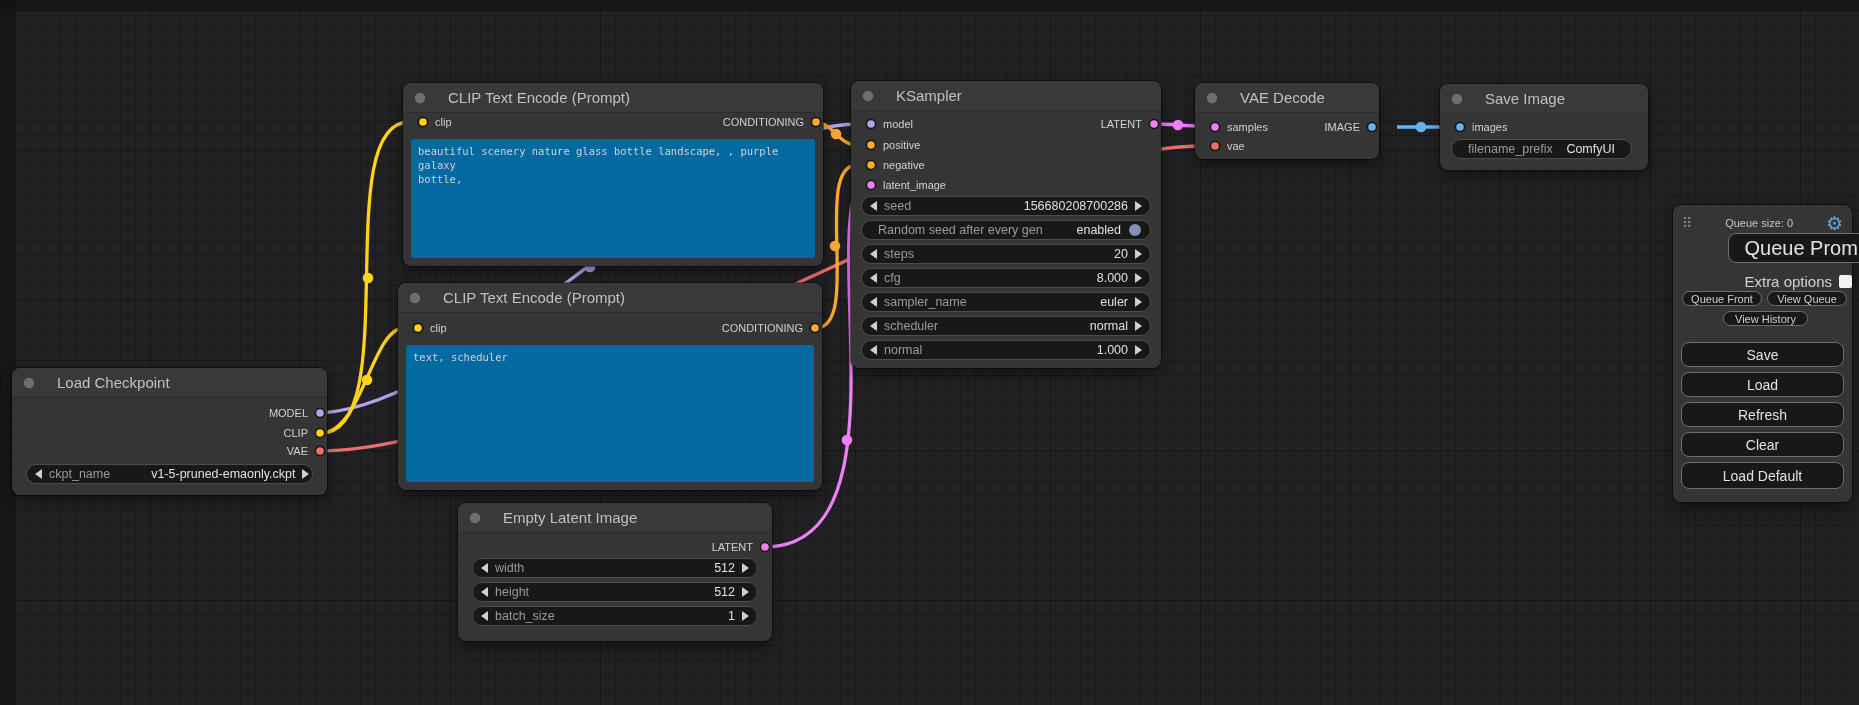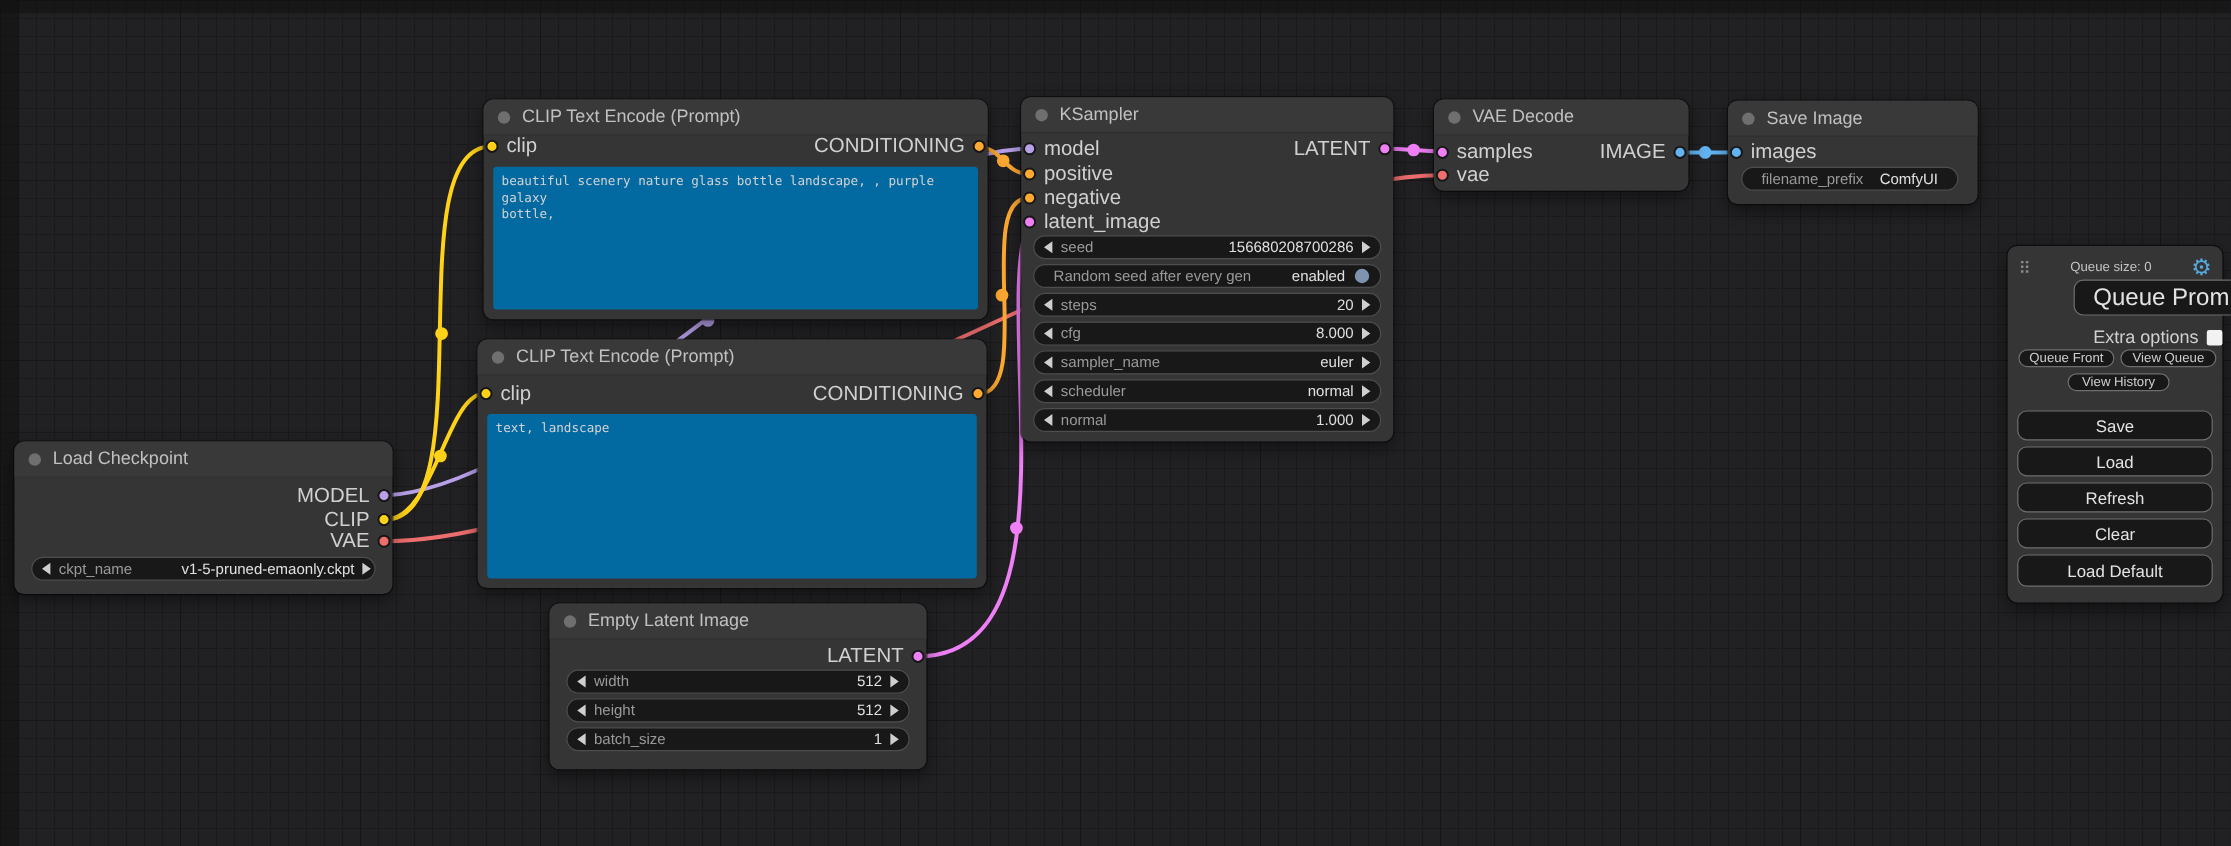--- a/index.html
+++ b/index.html
@@ -19,25 +19,25 @@
   .edge-left{position:absolute;left:0;top:0;width:16px;height:705px;background:#101010;opacity:.6;z-index:0;}
   .edge-top{position:absolute;left:0;top:0;width:1859px;height:11px;background:#101010;opacity:.6;z-index:0;}
   svg.links{position:absolute;left:0;top:0;z-index:1;}
   svg.links path{fill:none;stroke-width:3.3;}
   .node{
     position:absolute;z-index:2;background:#353535;border-radius:8px;
     box-shadow:0 0 0 1px rgba(0,0,0,.45), 0 5px 14px rgba(0,0,0,.45);
     color:#c8c8c8;
   }
   .node-title{
-    height:30px;display:flex;align-items:center;gap:9px;padding:0 11px;
+    height:30px;display:flex;align-items:center;gap:22px;padding:0 11px;
     font-size:15px;color:#c0c0c0;background:#393939;border-radius:8px 8px 0 0;
     border-bottom:1px solid #2c2c2c;white-space:nowrap;overflow:hidden;
   }
-  .slot{position:absolute;display:flex;align-items:center;gap:6px;height:20px;font-size:17px;color:#d0d0d0;white-space:nowrap;}
+  .slot{position:absolute;display:flex;align-items:center;gap:6px;height:20px;font-size:11px;color:#d0d0d0;white-space:nowrap;margin-left:13px;}
   .slot.in{left:1px;}
   .slot.out{right:1px;}
   .dot{display:block;flex:0 0 auto;}
   .prompt{
     position:absolute;background:#0369a1;border-radius:3px;
     font-family:"DejaVu Sans Mono", monospace;font-size:10.5px;line-height:14px;
     color:#d2d2d2;padding:5px 7px;white-space:pre-wrap;overflow:hidden;
   }
   .widget{
     position:absolute;height:20px;background:#181818;border:1px solid #4d4d4d;
@@ -161,21 +161,21 @@
         <circle cx="6" cy="6" r="4.6" stroke="#161616" stroke-width="1.6" fill="#ffd21a"></circle>
       </svg>
     <span>clip</span>
   </div>
   <div class="slot out" style="top:35px;">
     <span>CONDITIONING</span>
     <svg class="dot" width="12" height="12">
         <circle cx="6" cy="6" r="4.6" stroke="#161616" stroke-width="1.6" fill="#ffa931"></circle>
       </svg>
   </div>
-  <div class="prompt" style="left:8px;right:8px;top:62px;bottom:8px;">text, landscape</div>
+  <div class="prompt" style="left:8px;right:8px;top:62px;bottom:8px;">text, scheduler</div>
 </div>
 
 <div class="node" style="left:458px;top:503px;width:314px;height:138px;">
   <div class="node-title">
     <svg class="dot" width="12" height="12">
         <circle cx="6" cy="6" r="5.2" fill="#6f6f6f"></circle>
       </svg>
     <span>Empty Latent Image</span>
   </div>
   <div class="slot out" style="top:34px;">
@@ -279,21 +279,21 @@
     <span class="arr-r"></span>
   </div>
   <div class="widget" style="left:10px;right:10px;top:259px;">
     <span class="arr-l"></span>
     <span class="w-label">normal</span>
     <span class="w-value">1.000</span>
     <span class="arr-r"></span>
   </div>
 </div>
 
-<div class="node" style="left:1195px;top:83px;width:212px;height:76px;">
+<div class="node" style="left:1195px;top:83px;width:184px;height:76px;">
   <div class="node-title">
     <svg class="dot" width="12" height="12">
         <circle cx="6" cy="6" r="5.2" fill="#6f6f6f"></circle>
       </svg>
     <span>VAE Decode</span>
   </div>
   <div class="slot in" style="top:34px;">
     <svg class="dot" width="12" height="12">
         <circle cx="6" cy="6" r="4.6" stroke="#161616" stroke-width="1.6" fill="#ef7ff5"></circle>
       </svg>

